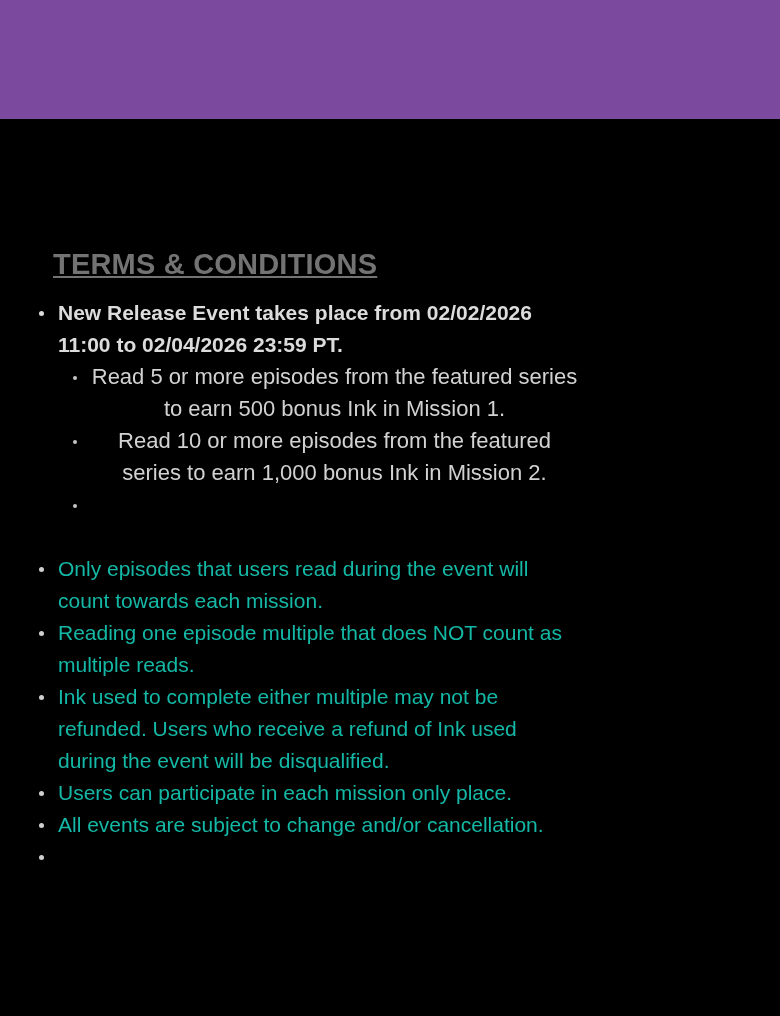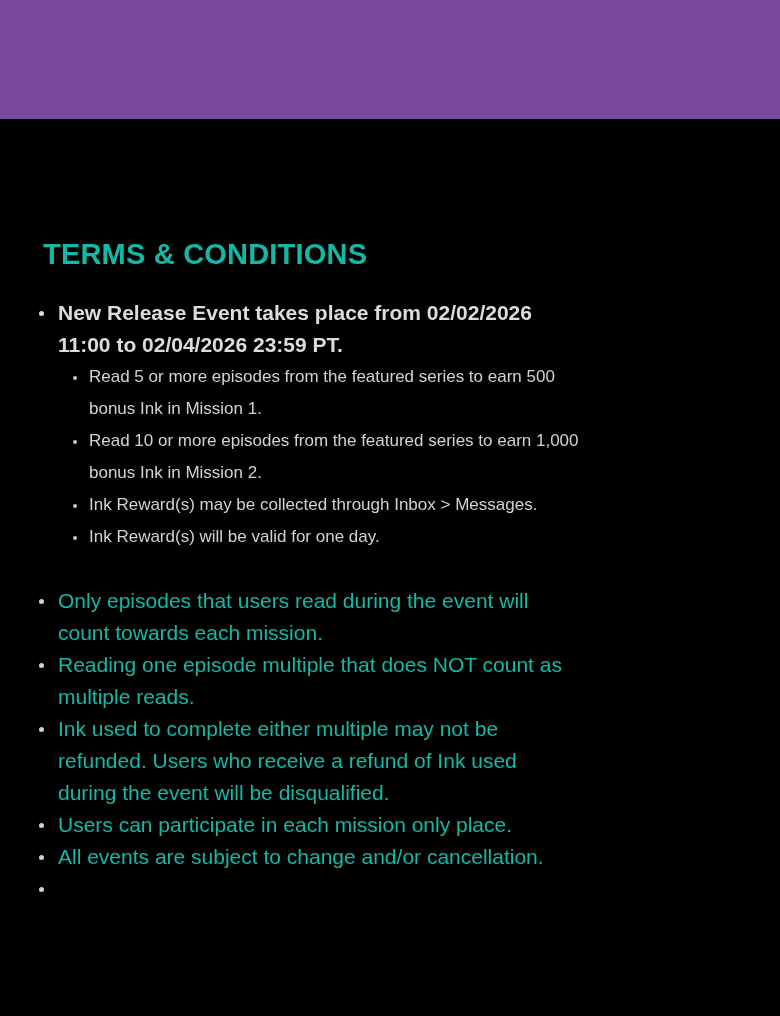--- a/index.html
+++ b/index.html
@@ -38,27 +38,28 @@
     left: 0;
     top: 119px;
     width: 780px;
     padding: 0;
   }
 
   .terms-title {
     position: absolute;
     left: 39px;
     top: 117px;
-    margin: 4px;
+    margin: 14px;
     font-size: 29px;
     font-weight: bold;
     letter-spacing: 0.2px;
-    color: #14b8a6;
+    color: #737373;
     line-height: 1;
     white-space: nowrap;
+    text-decoration: underline;
   }
 
   .list {
     position: absolute;
     left: 0;
     top: 178px;
     width: 620px;
   }
 
   
@@ -114,23 +115,24 @@
     min-height: 32px;
   }
   .lvl2 > .dot {
     left: 73px;
     top: 15px;
     width: 4px;
     height: 4px;
     background: #c4c4c4;
   }
   .lvl2 > .txt {
-    font-size: 17px;
+    font-size: 22px;
     color: #d2d2d2;
     font-weight: normal;
+    text-align: center;
   }
 
   
   .group-gap {
     height: 32px;
   }
 </style>
 </head>
 <body>
 
@@ -150,25 +152,20 @@
         <div class="bullet-row lvl2">
           <span class="dot"></span>
           <span class="txt">Read 5 or more episodes from the featured series to earn 500 bonus Ink in Mission 1.</span>
         </div>
         <div class="bullet-row lvl2">
           <span class="dot"></span>
           <span class="txt">Read 10 or more episodes from the featured series to earn 1,000 bonus Ink in Mission 2.</span>
         </div>
         <div class="bullet-row lvl2">
           <span class="dot"></span>
-          <span class="txt">Ink Reward(s) may be collected through Inbox &gt; Messages.</span>
-        </div>
-        <div class="bullet-row lvl2">
-          <span class="dot"></span>
-          <span class="txt">Ink Reward(s) will be valid for one day.</span>
         </div>
         <div class="group-gap"></div>
         <div class="bullet-row lvl1">
           <span class="dot"></span>
           <span class="txt">Only episodes that users read during the event will count towards each mission.</span>
         </div>
         <div class="bullet-row lvl1">
           <span class="dot"></span>
           <span class="txt">Reading one episode multiple that does NOT count as multiple reads.</span>
         </div>

